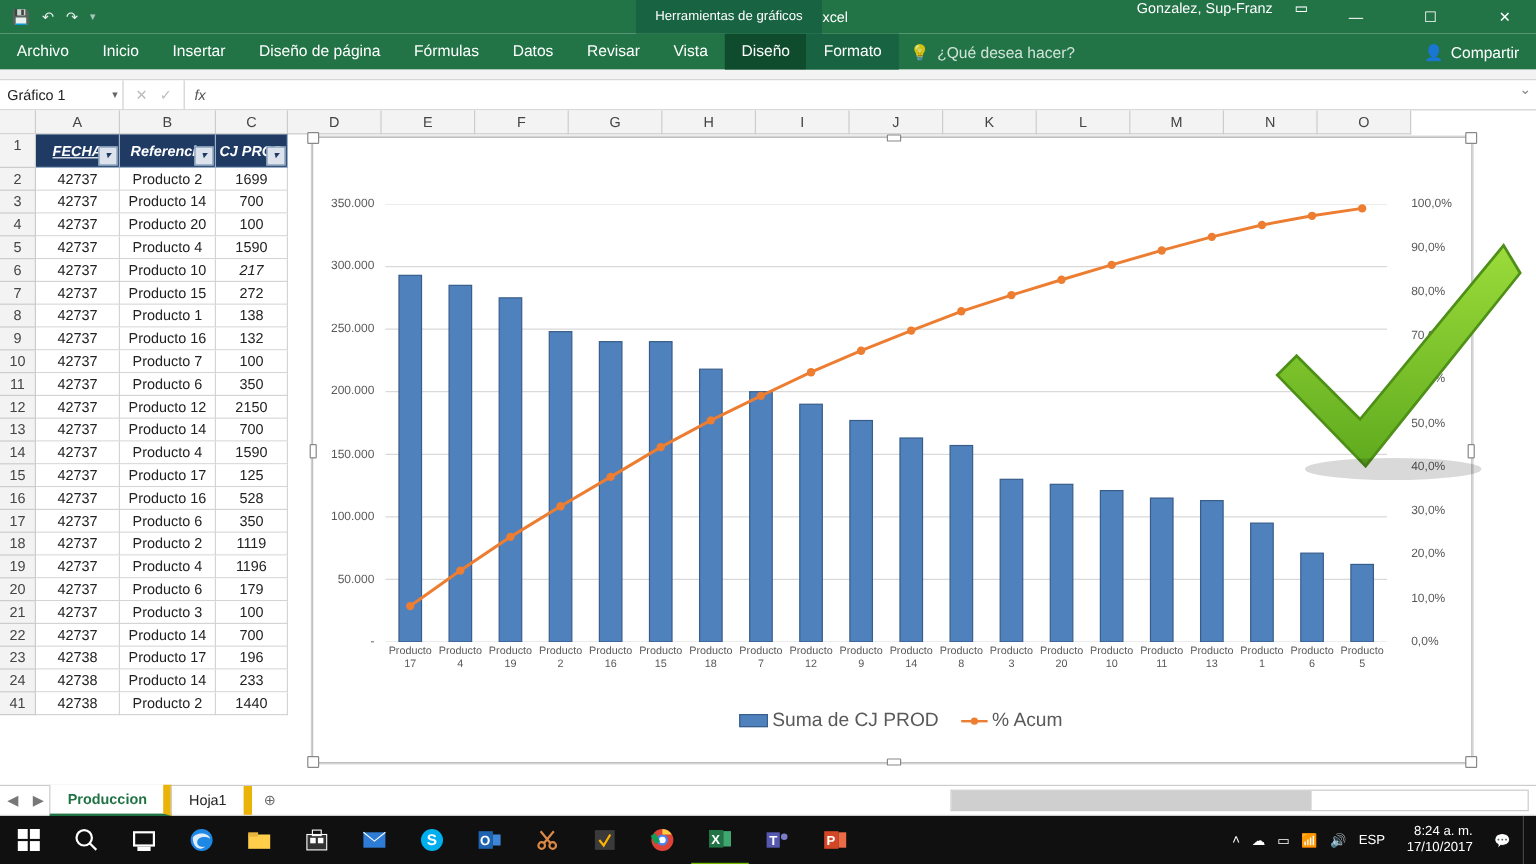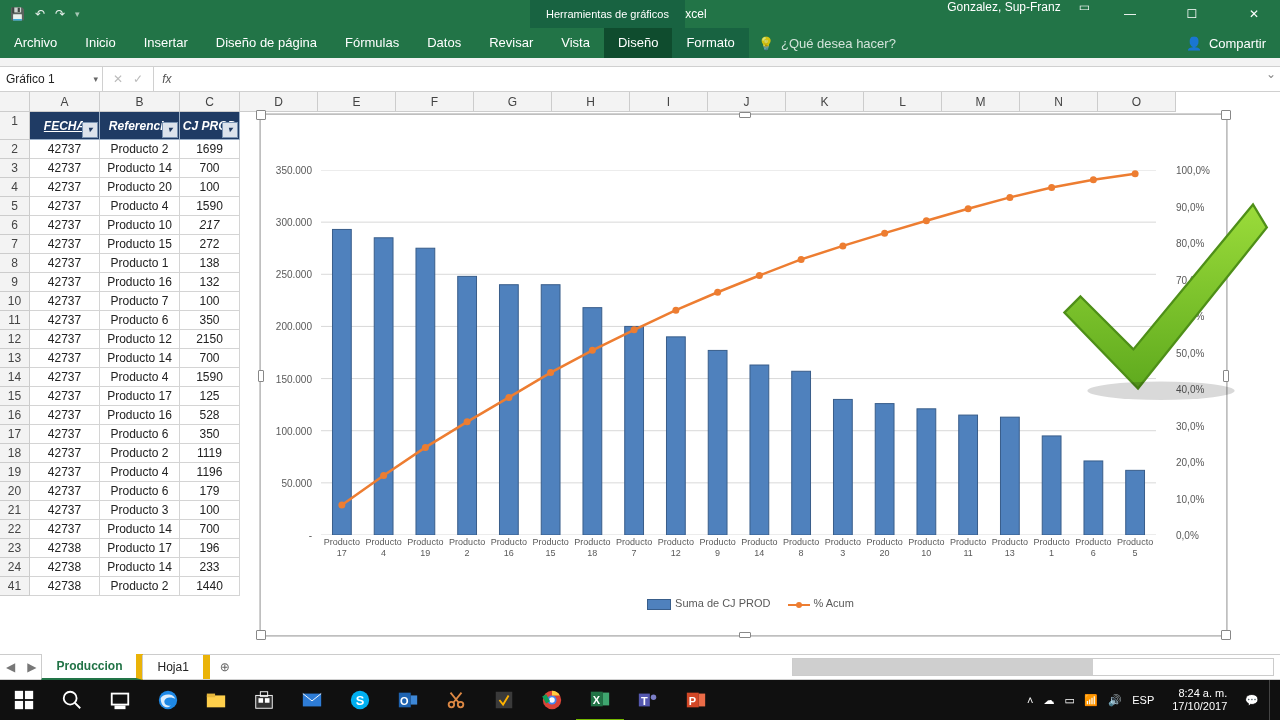--- a/index.html
+++ b/index.html
@@ -44,21 +44,21 @@
 
 .chartbox{position:absolute;left:260px;top:22px;width:965px;height:520px;background:#fff;border:1px solid #bfbfbf;box-shadow:0 0 0 1px #d0d0d0}
 .chartbox .handle{position:absolute;width:8px;height:8px;background:#fff;border:1px solid #888;border-radius:1px}
 .chartbox .mh{width:10px;height:4px}
 .chartbox .mv{width:4px;height:10px}
 .chart-title{text-align:center;font-size:22px;color:#595959;margin-top:10px;font-family:"Segoe UI Light","Segoe UI"}
 .plot{position:absolute;left:60px;right:70px;top:55px;bottom:100px}
 .plot svg{width:100%;height:100%}
 .catlabels{position:absolute;left:60px;right:70px;bottom:58px;height:40px;display:flex;font-size:9px;color:#595959}
 .catlabels div{flex:1;text-align:center;line-height:11px}
-.legend{position:absolute;bottom:25px;left:0;right:0;text-align:center;font-size:11px;color:#595959}
+.legend{position:absolute;bottom:25px;left:0;right:0;text-align:center;font-size:16px;color:#595959}
 .legend .lb{display:inline-block;width:22px;height:9px;background:#4f81bd;border:1px solid #385d8a;vertical-align:middle;margin:0 4px 0 14px}
 .legend .ll{display:inline-block;width:22px;border-top:2px solid #ed7d31;vertical-align:middle;margin:0 4px 0 14px;position:relative}
 .legend .ll::after{content:"";position:absolute;left:8px;top:-4px;width:6px;height:6px;background:#ed7d31;border-radius:50%}
 .yaxis-left{position:absolute;left:0;top:55px;bottom:100px;width:55px;font-size:10px;color:#595959}
 .yaxis-left div{position:absolute;right:4px;transform:translateY(-50%)}
 .yaxis-right{position:absolute;right:0;top:55px;bottom:100px;width:54px;font-size:10px;color:#595959}
 .yaxis-right div{position:absolute;left:4px;transform:translateY(-50%)}
 
 .checkmark{position:absolute;right:-50px;top:40px;width:230px;height:260px;pointer-events:none}
 

